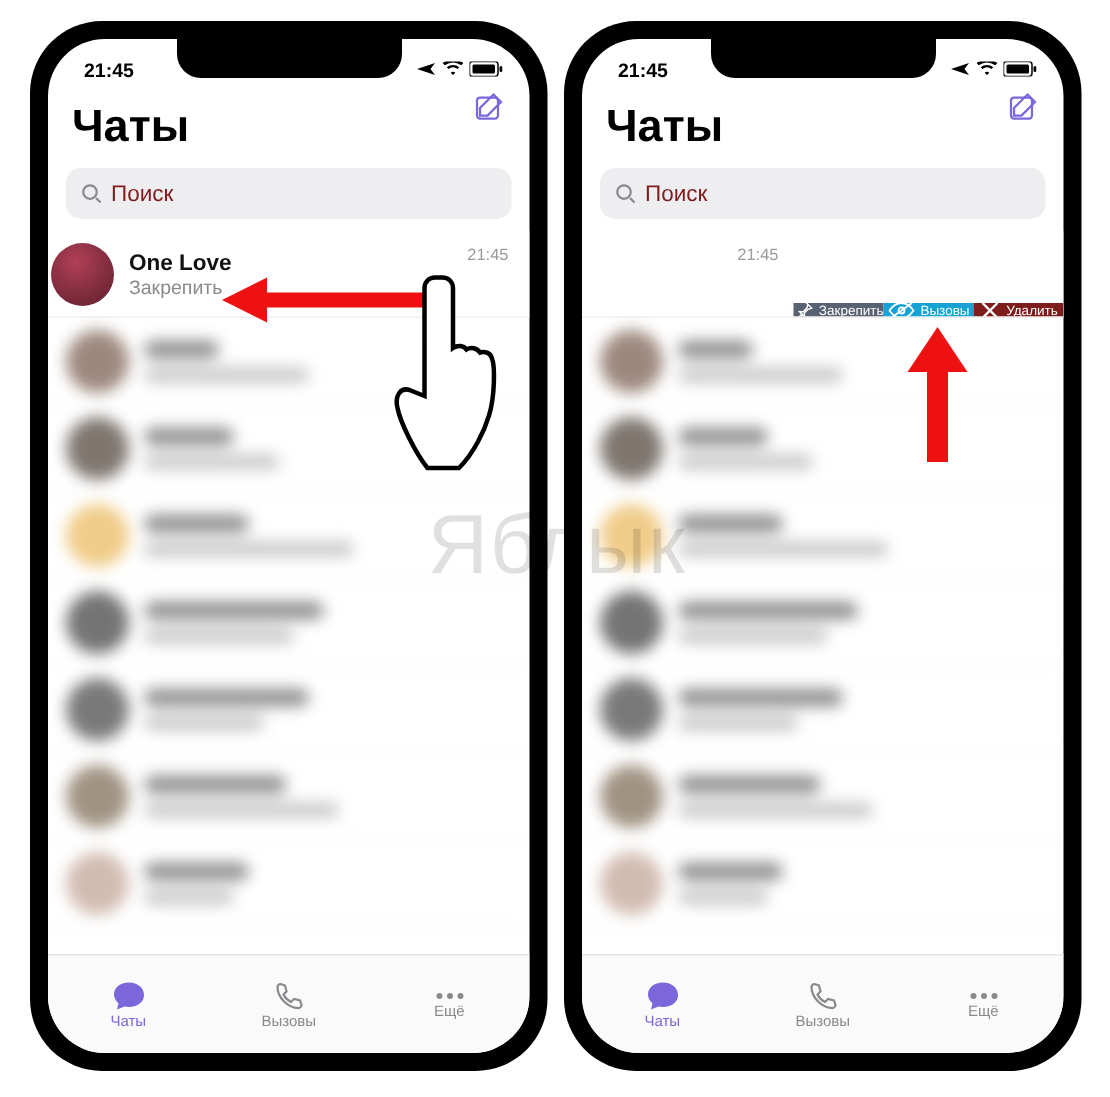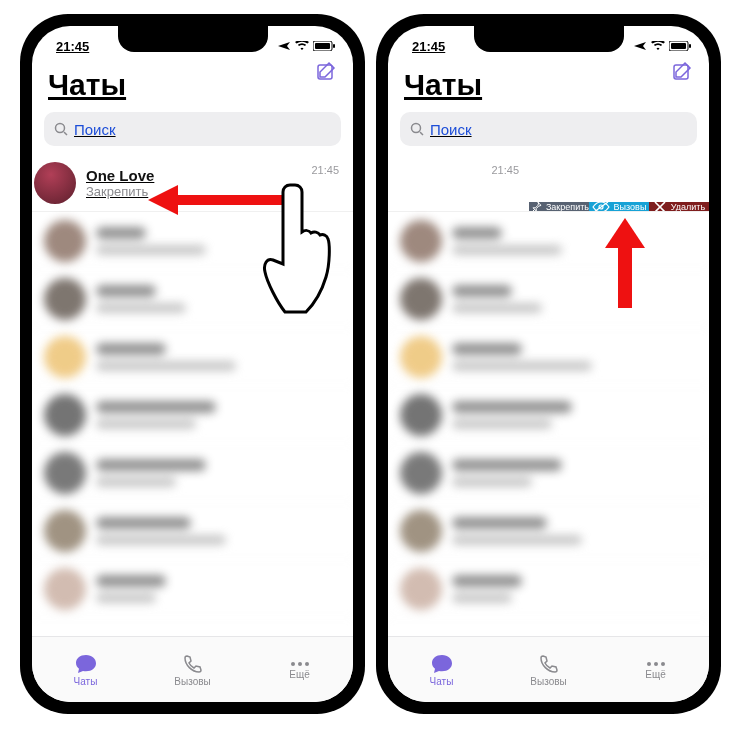--- a/index.html
+++ b/index.html
@@ -22,21 +22,20 @@
     top: 14px;
   }
   .phone.left { left: 20px; }
   .phone.right { left: 376px; }
   .phone-inner {
     background: #fff;
     width: 100%; height: 100%;
     border-radius: 38px;
     position: relative;
     overflow: hidden;
-    text-decoration: underline;
   }
   .notch {
     position: absolute;
     top: 0; left: 50%;
     transform: translateX(-50%);
     width: 150px; height: 26px;
     background: #000;
     border-radius: 0 0 16px 16px;
     z-index: 10;
   }
@@ -65,21 +64,21 @@
     color: #7b66dc;
     margin-top: 2px;
   }
   .search {
     margin: 6px 12px 8px 12px;
     background: #eeeef0;
     border-radius: 10px;
     height: 34px;
     display:flex; align-items:center;
     padding: 0 10px; gap:6px;
-    color:#1d4ed8;
+    color:#7f1d1d;
     font-size: 15px;
   }
   .list { position: relative; }
   .row {
     display:flex; align-items:center;
     padding: 8px 2px;
     border-bottom: 1px solid #f0f0f0;
     height: 58px;
     position: relative;
     background:#fff;
@@ -427,14 +426,15 @@
   </svg>
   <svg class="overlay" style="left:255px; top:175px;" width="100" height="150" viewBox="0 0 100 150">
     <path d="M40 10c4 0 7 3 7 7v40c3-2 7-2 9 1 3-2 7-1 9 2 3-1 7 0 8 4 2 5 2 25-2 38-3 10-10 25-20 35H30c-8-10-18-30-20-40-2-8 2-14 8-12l10 4V17c0-4 3-7 7-7z" fill="#fff" stroke="#000" stroke-width="3"></path>
   </svg>
 
   <svg class="overlay" style="left:590px; top:218px;" width="70" height="90" viewBox="0 0 70 90">
     <path d="M35 90 L35 25" stroke="#e11" stroke-width="14"></path>
     <path d="M35 0 L15 30 L55 30 Z" class="arrow-red"></path>
   </svg>
 
+  <div class="watermark">Яблык</div>
 
 </div>
 
 </body></html>

